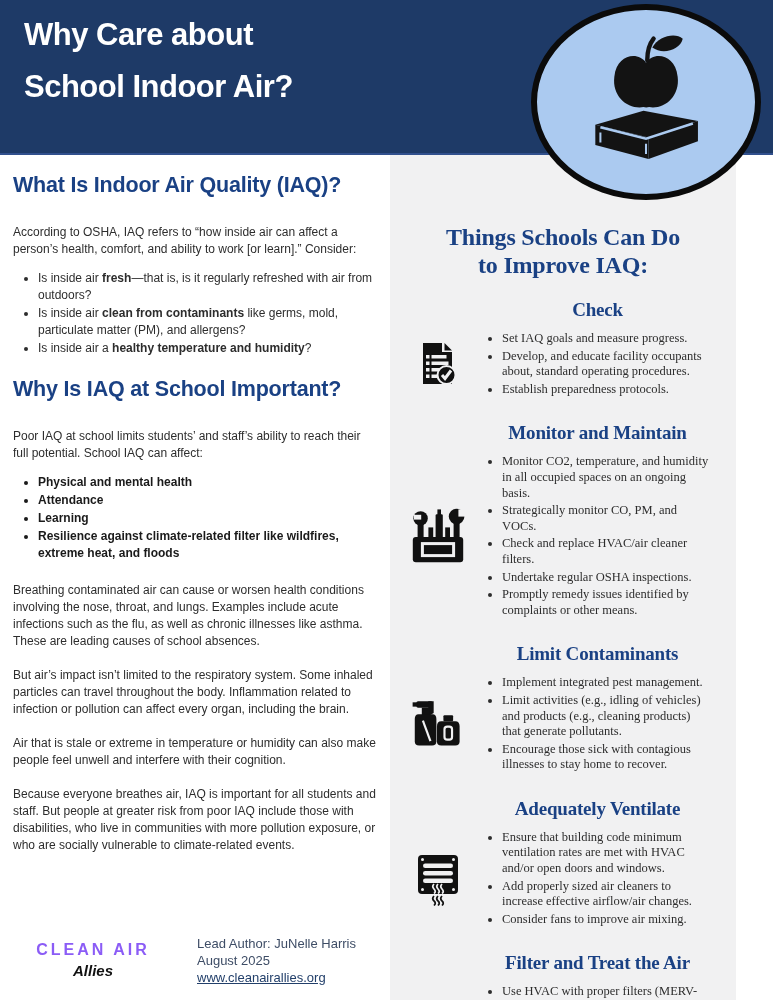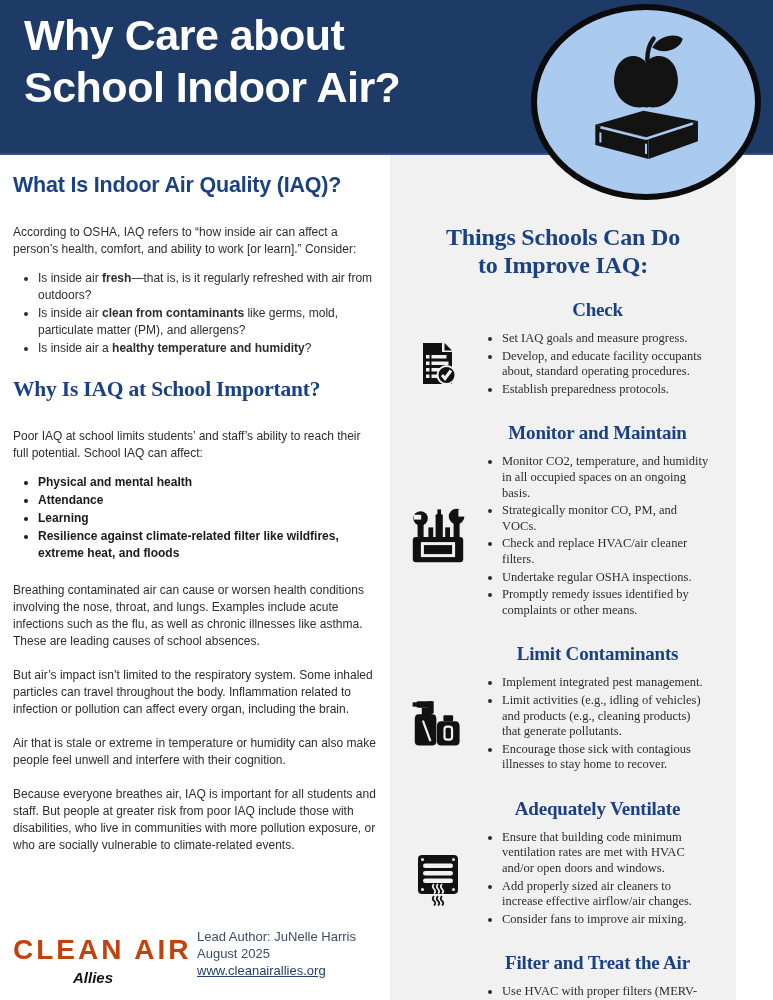--- a/index.html
+++ b/index.html
@@ -2,44 +2,44 @@
 <html><head>
 <meta charset="utf-8">
 <style>
   html,body{margin:0;padding:0;background:#e8e8e8;}
   .page{
     position:relative;width:773px;height:1000px;background:#ffffff;overflow:hidden;
     font-family:"Liberation Sans","DejaVu Sans",sans-serif;margin:0 auto;
   }
   
   .header{position:absolute;top:0;left:0;width:773px;height:153px;background:#1e3a67;border-bottom:2px solid #31508d;}
-  .title{position:absolute;top:9px;left:24px;color:#ffffff;font-weight:bold;font-size:43px;line-height:52px;letter-spacing:-0.5px;}
+  .title{position:absolute;top:9px;left:24px;color:#ffffff;font-weight:bold;font-size:31px;line-height:52px;letter-spacing:-0.5px;}
   .badge{
     position:absolute;top:4px;left:531px;width:230px;height:196px;background:#abcaf0;
     border:6px solid #0b0b0b;border-radius:50%;box-sizing:border-box;z-index:6;
     display:flex;align-items:center;justify-content:center;
   }
   .badge svg{width:152px;height:152px;}
   
   .left-col{position:absolute;top:155px;left:0;width:390px;height:845px;background:#ffffff;box-sizing:border-box;padding:18px 12px 0 13px;}
   .right-panel{position:absolute;top:155px;left:390px;width:346px;height:845px;background:#f1f1f2;box-sizing:border-box;padding-top:68px;font-family:Liberation Serif, serif;}
   
   h1,h2,h3,p,ul{margin:0;}
   .left-h{color:#1a4184;font-size:21.5px;font-weight:bold;letter-spacing:-0.2px;margin-bottom:26px;}
-  .left-h.second{font-family:Liberation Serif, serif;}
+  .left-h.second{}
   .body{font-size:12px;line-height:17px;color:#2d2d2d;}
   .intro{margin-bottom:12px;}
   .list{padding-left:25px;margin-bottom:20px;}
   .list li{margin-bottom:1px;}
   .bold-list li{font-weight:bold;color:#1a1a1a;}
   .para{margin-bottom:17px;}
   
   .footer{position:absolute;left:13px;bottom:14px;width:364px;display:flex;gap:24px;align-items:flex-start;}
   .logo{width:160px;text-align:center;padding-top:6px;}
-  .logo-main{color:#c2410c;font-weight:bold;font-size:28px;letter-spacing:3px;white-space:nowrap;}
+  .logo-main{color:#8b5cf6;font-weight:bold;font-size:16px;letter-spacing:3px;white-space:nowrap;}
   .logo-sub{color:#111;font-weight:bold;font-style:italic;font-size:15px;margin-top:3px;}
   .credits{font-size:13px;line-height:17px;color:#3e4d66;}
   .credits a{color:#223f6a;text-decoration:underline;cursor:pointer;}
   
   .right-h{color:#1a4184;font-size:24px;line-height:28px;font-weight:bold;text-align:center;margin:0 14px 20px 14px;letter-spacing:-0.2px;}
   .rsec{margin-bottom:23px;}
   .rsec h3{color:#1a4184;font-size:19px;font-weight:bold;text-align:center;margin:0 26px 10px 95px;letter-spacing:-0.2px;}
   .row{display:flex;padding-right:26px;}
   .icon-cell{width:95px;flex:none;display:flex;align-items:center;justify-content:center;}
   .rlist{flex:1;padding-left:17px;font-size:12.5px;line-height:15.6px;color:#2d2d2d;}

